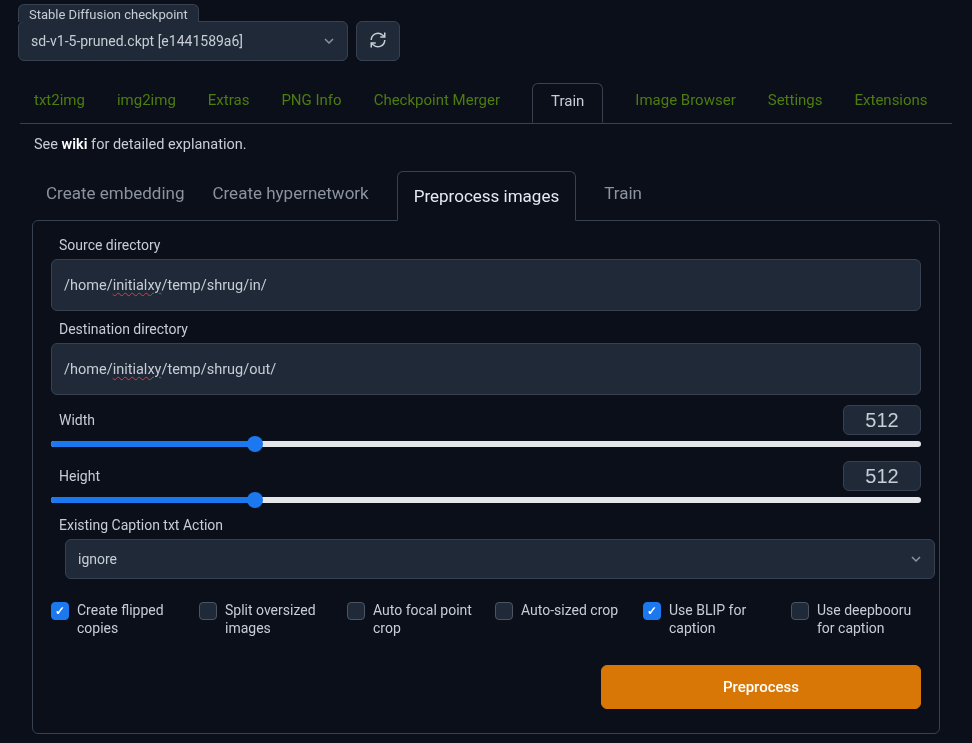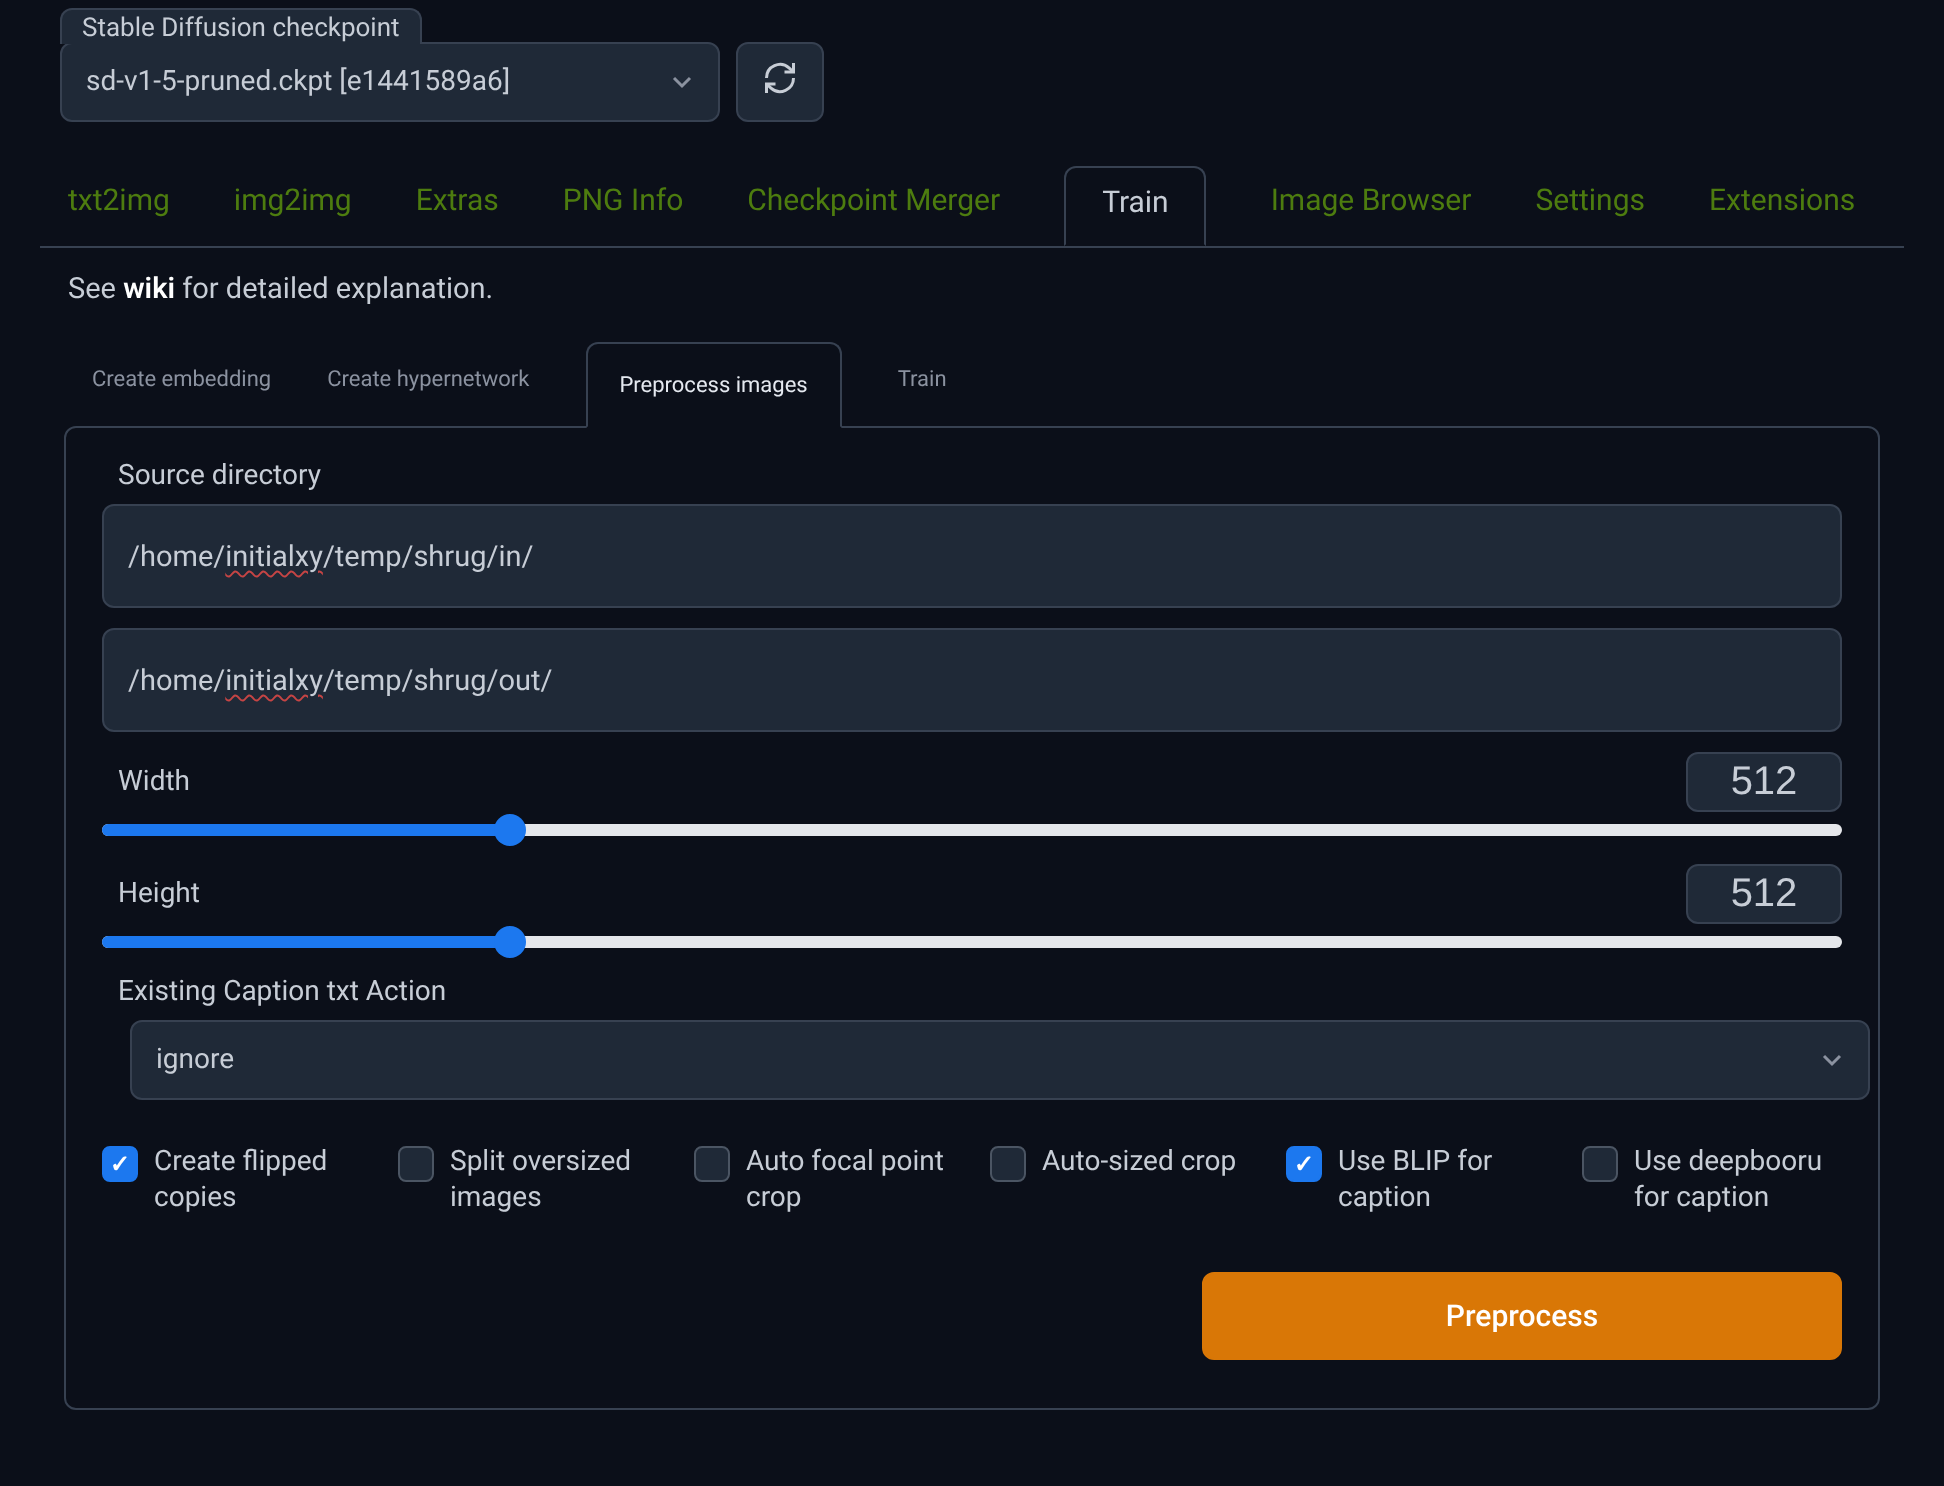--- a/index.html
+++ b/index.html
@@ -14,21 +14,20 @@
     }
     .top-bar {
       display: flex;
       gap: 8px;
       padding: 4px 18px 10px;
       align-items: flex-end;
     }
     .checkpoint-wrap {
       display: flex;
       flex-direction: column;
-      margin-left: 12px;
     }
     .checkpoint-label {
       font-size: 13px;
       color: #c7cdd6;
       padding: 2px 10px 0;
       background: #1f2937;
       border: 1px solid #374151;
       border-bottom: none;
       border-radius: 6px 6px 0 0;
       align-self: flex-start;
@@ -98,21 +97,21 @@
     }
     .wiki-line b { font-weight: 600; color: #fff; }
     .sub-tabs {
       display: flex;
       gap: 28px;
       padding: 0 46px;
     }
     .sub-tab {
       color: #8b92a0;
       padding: 12px 0;
-      font-size: 11px;
+      font-size: 17px;
       cursor: pointer;
     }
     .sub-tab.active {
       color: #e5e9f0;
       border: 1px solid #374151;
       border-bottom: 1px solid #0b0f19;
       border-radius: 6px 6px 0 0;
       padding: 14px 16px;
       margin-bottom: -1px;
       background: #0b0f19;
@@ -327,20 +326,21 @@
 
 <div class="panel">
 
   <div class="field-label">Source directory</div>
   <div class="text-input" style="display:flex;align-items:center;">
     <span>/home/</span>
       <span class="spellcheck-underline">initialxy</span>
       <span>/temp/shrug/in/</span>
   </div>
 
+  <div class="field-label">Destination directory</div>
   <div class="text-input" style="display:flex;align-items:center;">
     <span>/home/</span>
       <span class="spellcheck-underline">initialxy</span>
       <span>/temp/shrug/out/</span>
   </div>
 
   <div class="slider-label-row">
     <span class="slider-label">Width</span>
     <input class="num-box" value="512" style="">
   </div>

